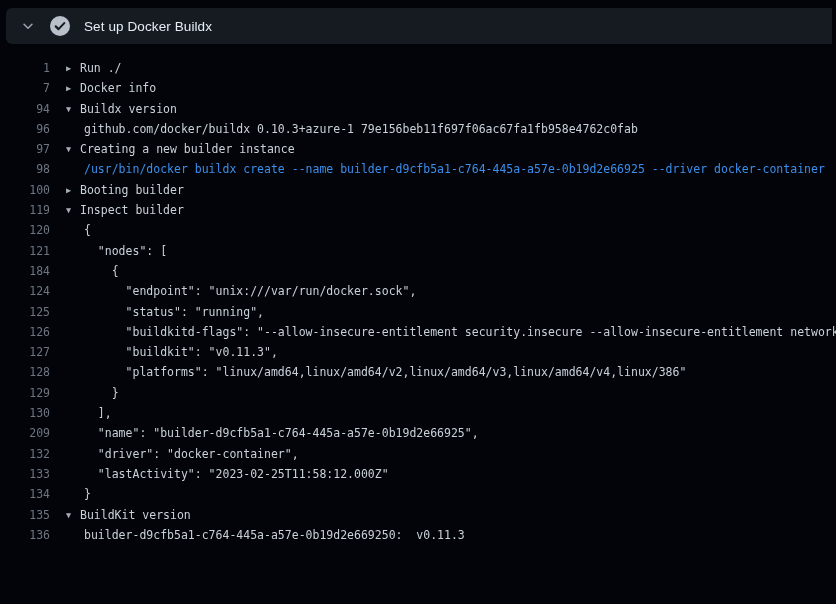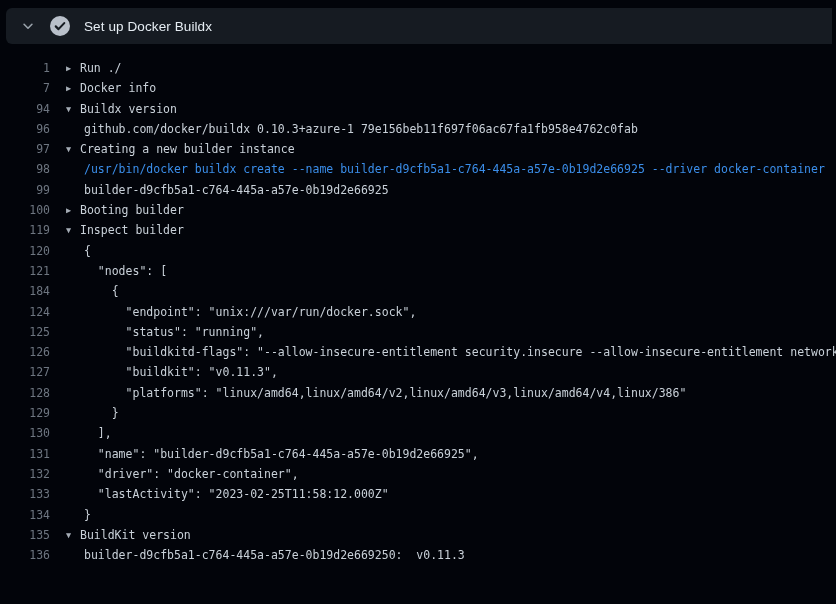--- a/index.html
+++ b/index.html
@@ -134,24 +134,20 @@
     <span class="line-content plain">github.com/docker/buildx 0.10.3+azure-1 79e156beb11f697f06ac67fa1fb958e4762c0fab</span>
   </div>
       <div class="log-line group-row">
     <span class="line-num">97</span>
     <span class="line-content"><span class="arrow-icon">▼</span><span>Creating a new builder instance</span></span>
   </div>
       <div class="log-line">
     <span class="line-num">98</span>
     <span class="line-content plain cmd">/usr/bin/docker buildx create --name builder-d9cfb5a1-c764-445a-a57e-0b19d2e66925 --driver docker-container</span>
   </div>
-      <div class="log-line">
-    <span class="line-num">99</span>
-    <span class="line-content plain">builder-d9cfb5a1-c764-445a-a57e-0b19d2e66925</span>
-  </div>
       <div class="log-line group-row">
     <span class="line-num">100</span>
     <span class="line-content"><span class="arrow-icon">▶</span><span>Booting builder</span></span>
   </div>
       <div class="log-line group-row">
     <span class="line-num">119</span>
     <span class="line-content"><span class="arrow-icon">▼</span><span>Inspect builder</span></span>
   </div>
       <div class="log-line">
     <span class="line-num">120</span>
@@ -187,21 +183,21 @@
   </div>
       <div class="log-line">
     <span class="line-num">129</span>
     <span class="line-content plain">    }</span>
   </div>
       <div class="log-line">
     <span class="line-num">130</span>
     <span class="line-content plain">  ],</span>
   </div>
       <div class="log-line">
-    <span class="line-num">131</span>
+    <span class="line-num">209</span>
     <span class="line-content plain">  "name": "builder-d9cfb5a1-c764-445a-a57e-0b19d2e66925",</span>
   </div>
       <div class="log-line">
     <span class="line-num">132</span>
     <span class="line-content plain">  "driver": "docker-container",</span>
   </div>
       <div class="log-line">
     <span class="line-num">133</span>
     <span class="line-content plain">  "lastActivity": "2023-02-25T11:58:12.000Z"</span>
   </div>

